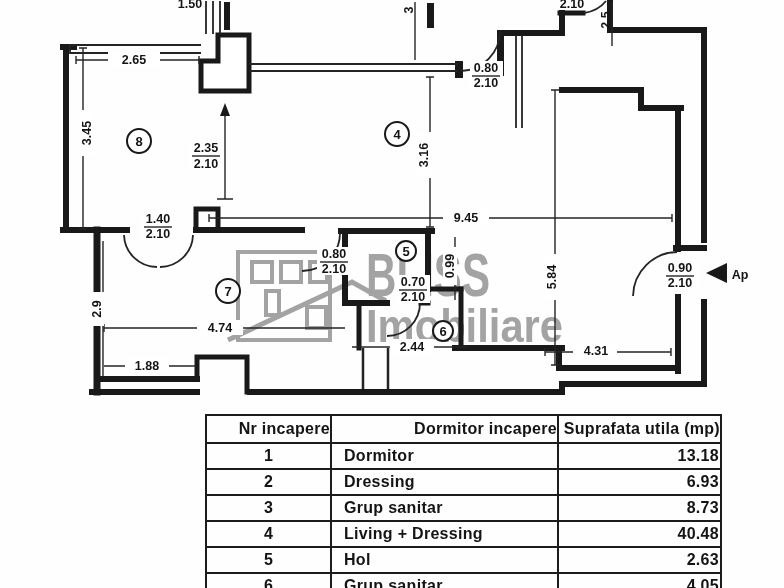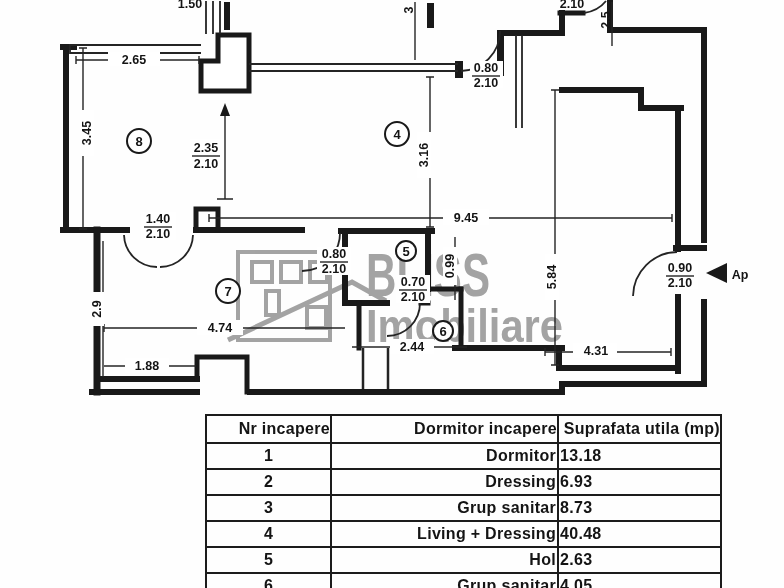--- a/index.html
+++ b/index.html
@@ -8,22 +8,22 @@
   #plan-svg{position:absolute;left:0;top:0;}
   
   #area-table{position:absolute;left:205px;top:414px;width:489px;}
   #area-table table{border-collapse:collapse;width:100%;table-layout:fixed;}
   #area-table td,#area-table th{border:2px solid #1c1c1c;font-weight:600;
         font-size:16px;letter-spacing:.3px;color:#141414;overflow:hidden;white-space:nowrap;}
   #area-table th{height:26px;text-align:right;padding:0 0 0 12px;}
   #area-table th.col-supra{padding-left:3px;}
   #area-table td{height:22px;}
   .c-nr{width:111px;text-align:center;}
-  .c-den{width:213px;text-align:right;padding-left:12px;}
-  .c-sup{width:158px;text-align:left;}
+  .c-den{width:213px;text-align:left;padding-left:12px;}
+  .c-sup{width:158px;text-align:right;}
   
   text{font-family:"Liberation Sans", sans-serif;fill:#141414;}
   .dim{font-size:12.5px;font-weight:600;}
   .circ{font-size:13px;font-weight:600;}
   .wm{fill:#8d8d8d;font-weight:bold;}
 </style>
 </head>
 <body>
 
 <div id="page">

